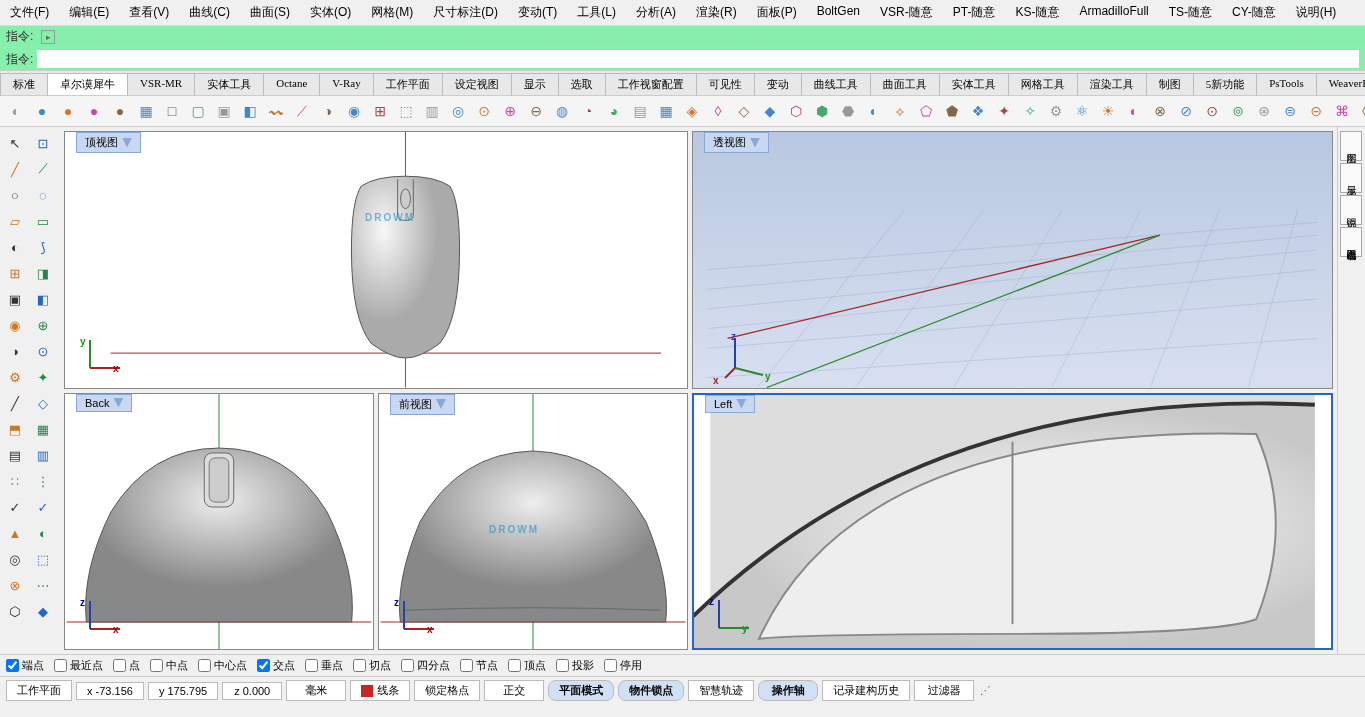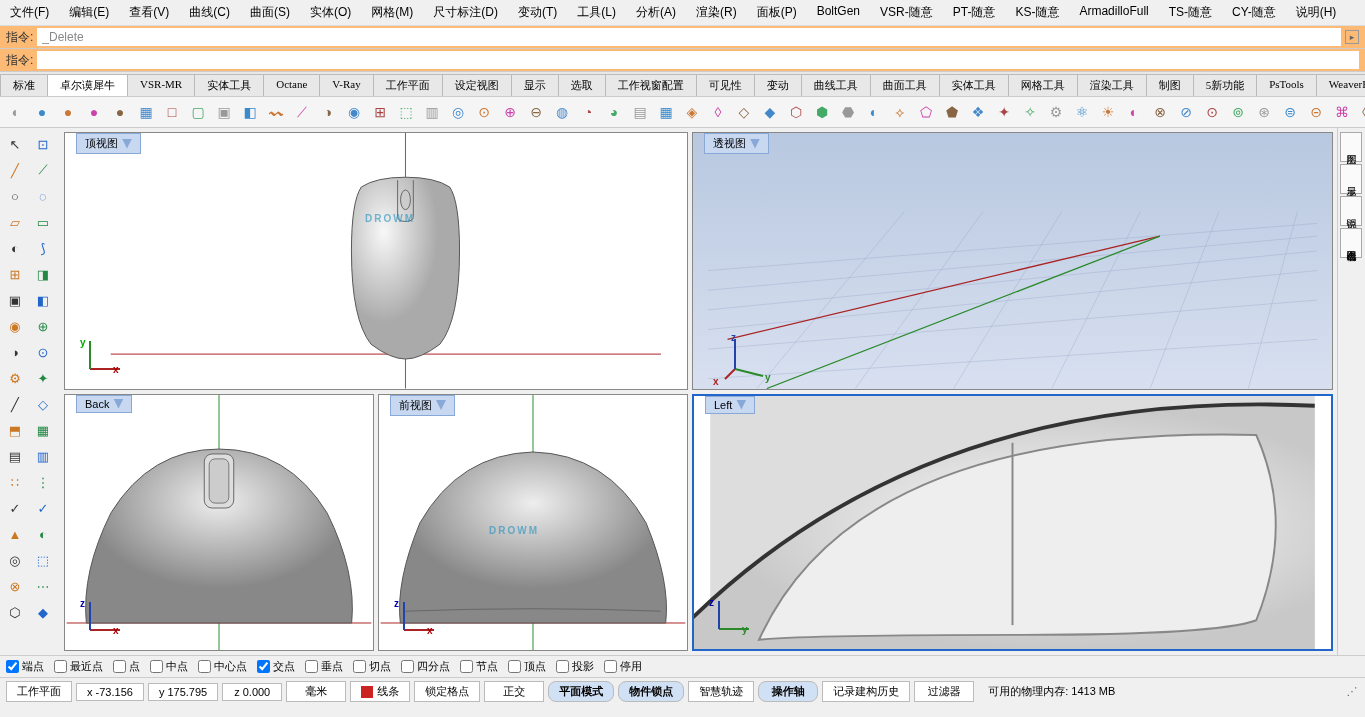--- a/index.html
+++ b/index.html
@@ -1,21 +1,21 @@
 <!DOCTYPE html>
 <html><head>
 <meta charset="utf-8">
 <style>
 * { margin: 0; padding: 0; box-sizing: border-box; font-family: "Microsoft YaHei", SimSun, sans-serif; }
 body { background: #f0f0f0; font-size: 12px; overflow: hidden; }
 
 .menubar { display: flex; background: #f0f0f0; padding: 2px 4px; border-bottom: 1px solid #ddd; gap: 8px; flex-wrap: wrap; }
 .menubar span { padding: 2px 6px; cursor: pointer; white-space: nowrap; font-size: 12px; }
 
-.cmdrow { display: flex; align-items: center; padding: 2px 6px; border-bottom: 1px solid #ccc; background: #fdba74; }
+.cmdrow { display: flex; align-items: center; padding: 2px 6px; border-bottom: 1px solid #ccc; background: #86efac; }
 .cmdrow label { color: #333; margin-right: 4px; font-size: 12px; }
 .cmdrow input { flex: 1; border: 1px solid #fff; padding: 1px 4px; font-size: 12px; color: #555; outline: none; }
 .cmdrow .end { width: 14px; height: 14px; border: 1px solid #999; display: inline-flex; align-items: center; justify-content: center; font-size: 9px; color: #666; margin-left: 4px; }
 
 .tabbar { display: flex; background: #e8e8e8; border-bottom: 1px solid #ccc; padding-top: 2px; overflow: hidden; }
 .tab { padding: 3px 12px; background: #e8e8e8; border: 1px solid #bbb; border-bottom: none; margin-right: -1px; font-size: 11px; cursor: pointer; font-family: Liberation Serif, serif; white-space: nowrap; }
 .tab.active { background: #fff; }
 
 .toolbar { display: flex; background: #f5f5f5; padding: 3px 4px; border-bottom: 1px solid #ccc; gap: 2px; overflow: hidden; align-items: center; }
 .tbtn { width: 24px; height: 24px; border: 1px solid transparent; display: inline-flex; align-items: center; justify-content: center; cursor: pointer; font-size: 14px; flex-shrink: 0; }
@@ -78,21 +78,20 @@
     <span>PT-随意</span>
     <span>KS-随意</span>
     <span>ArmadilloFull</span>
     <span>TS-随意</span>
     <span>CY-随意</span>
     <span>说明(H)</span>
   </div>
 
 <div class="cmdrow">
   <label>指令:</label>
-  <input type="text" readonly="" style="color: rgb(136, 136, 136);" value="_Delete">
   <span class="end">▸</span>
 </div>
 
 <div class="cmdrow">
   <label>指令:</label>
   <input type="text" style="">
 </div>
 
 <div class="tabbar" id="tabbar">
     <div class="tab">标准</div>
@@ -449,15 +448,14 @@
   </div>
 
 <div class="status">
   <span class="cell">工作平面</span>
   <span class="cell">x -73.156</span>
   <span class="cell">y 175.795</span>
   <span class="cell">z 0.000</span>
   <span class="cell">毫米</span>
   <span class="cell"><span class="colorchip"></span><span>线条</span></span>
   <span id="statustoggles" style="display:contents;"><span class="cell toggle">锁定格点</span><span class="cell toggle">正交</span><span class="cell toggle on">平面模式</span><span class="cell toggle on">物件锁点</span><span class="cell toggle">智慧轨迹</span><span class="cell toggle on">操作轴</span><span class="cell toggle">记录建构历史</span><span class="cell toggle">过滤器</span></span>
-  <span class="cell" style="flex:1;text-align:left;border:none;background:none;">可用的物理内存: 1413 MB</span>
   <span class="grip">⋰</span>
 </div>
 
 </body></html>

